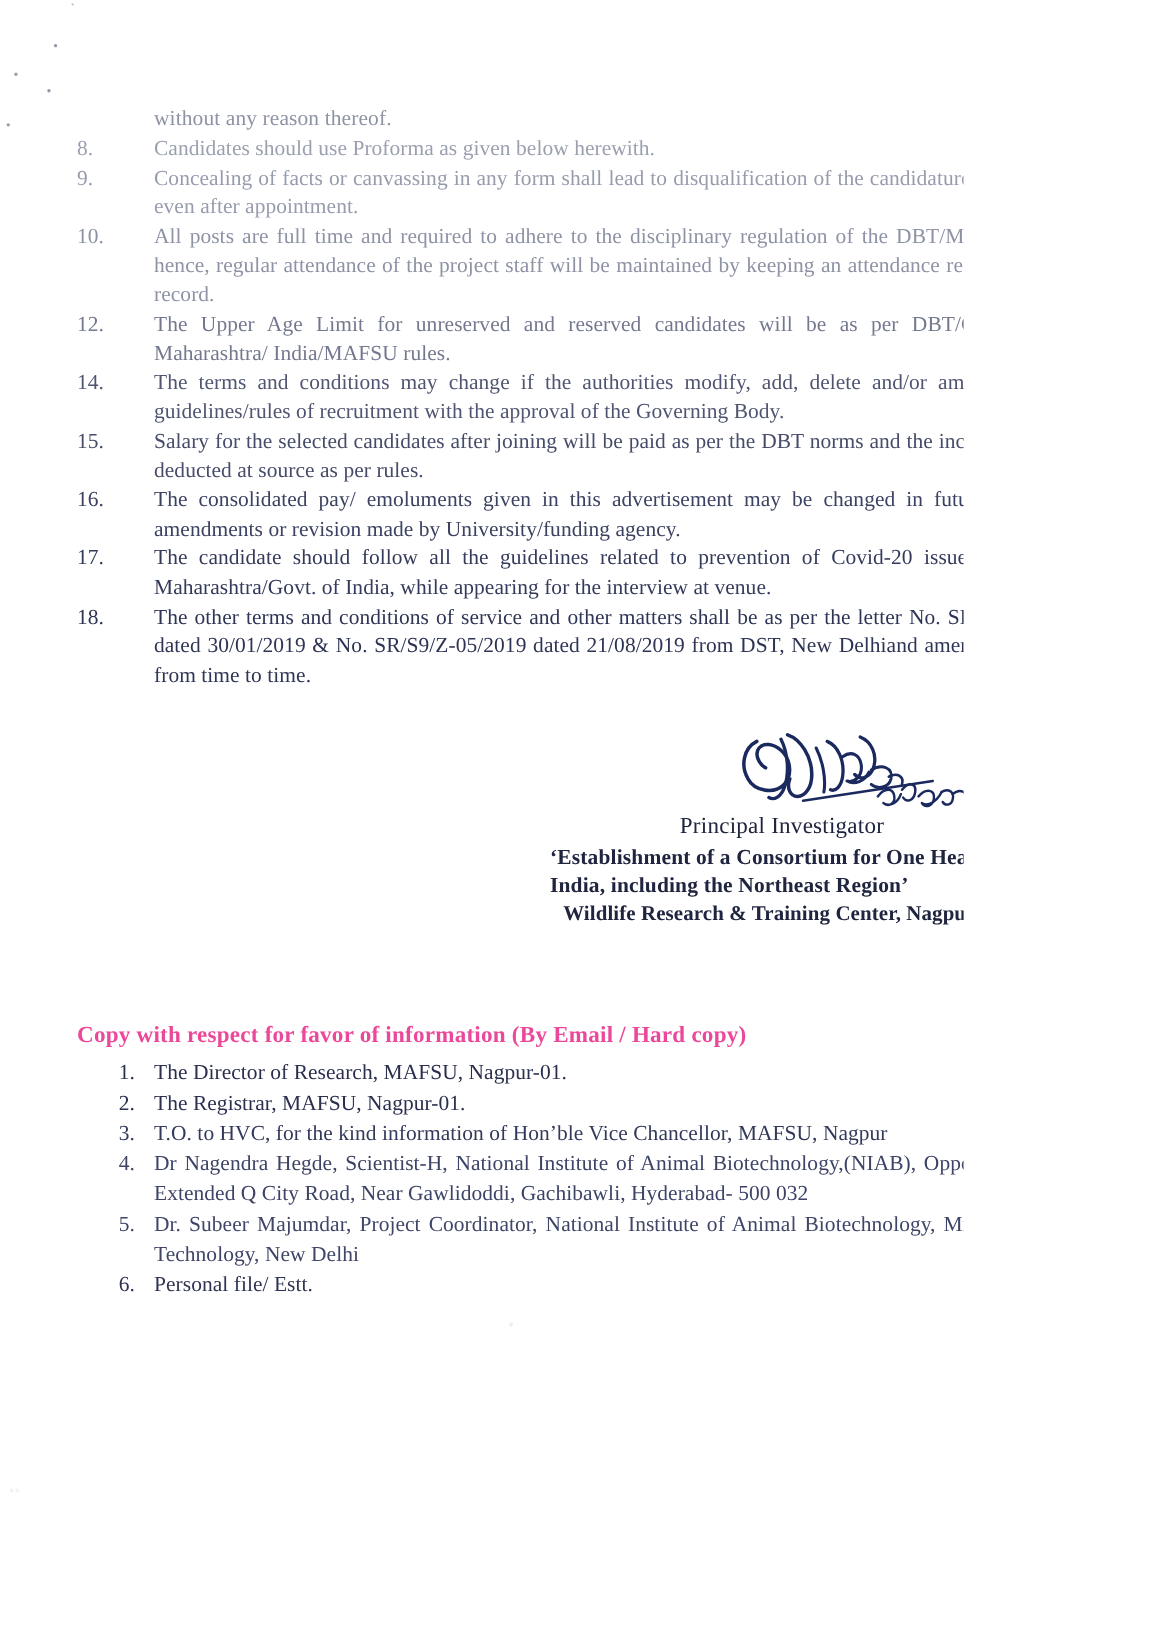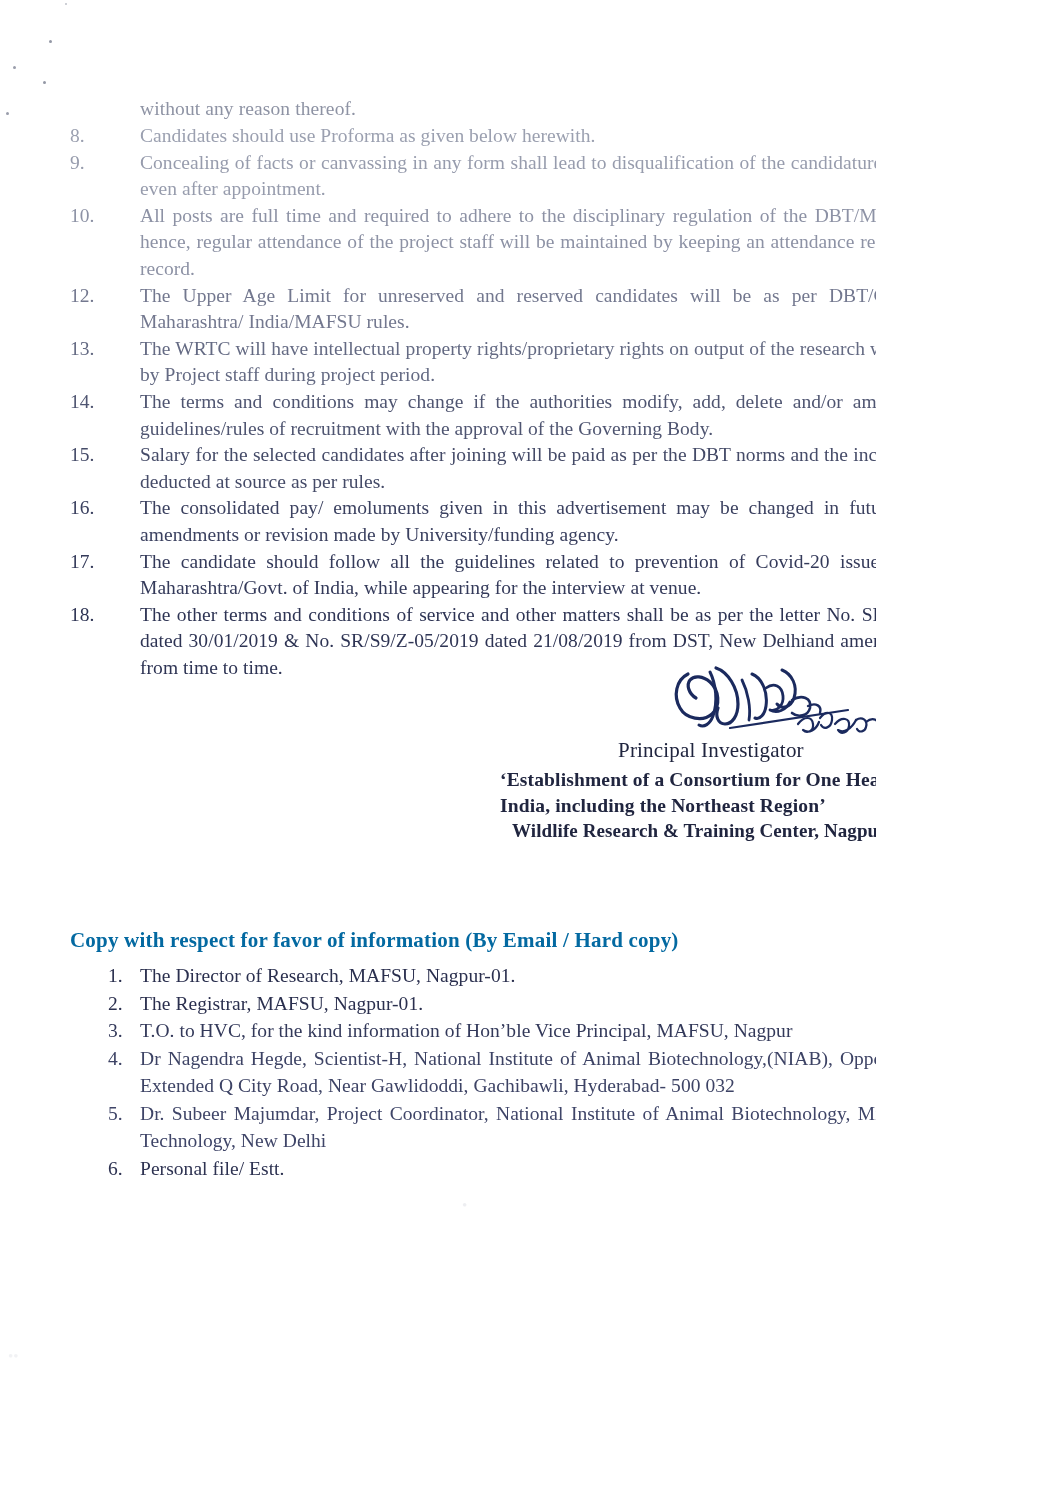--- a/index.html
+++ b/index.html
@@ -135,21 +135,21 @@
     letter-spacing: 0.1px;
   }
 
   
   .copy-heading {
     position: absolute;
     left: 70px;
     top: 911px;
     font-size: 21px;
     font-weight: bold;
-    color: #0369a1;
+    color: #ec4899;
     letter-spacing: 0.2px;
   }
 
   
   .dist-list {
     position: absolute;
     left: 108px;
     top: 962px;
     width: 932px;
   }
@@ -214,24 +214,20 @@
       <span class="num">10.</span>
       <p>All posts are full time and required to adhere to the disciplinary regulation of the DBT/MAFSU/ WRTC; hence, regular attendance of the project staff will be maintained by keeping an attendance register biometric record.</p>
     </div>
 
 
     <div class="clause c12">
       <span class="num">12.</span>
       <p>The Upper Age Limit for unreserved and reserved candidates will be as per DBT/Government of Maharashtra/ India/MAFSU rules.</p>
     </div>
 
-    <div class="clause c13">
-      <span class="num">13.</span>
-      <p>The WRTC will have intellectual property rights/proprietary rights on output of the research work carried out by Project staff during project period.</p>
-    </div>
 
     <div class="clause c14">
       <span class="num">14.</span>
       <p>The terms and conditions may change if the authorities modify, add, delete and/or amend/change the guidelines/rules of recruitment with the approval of the Governing Body.</p>
     </div>
 
     <div class="clause c15">
       <span class="num">15.</span>
       <p>Salary for the selected candidates after joining will be paid as per the DBT norms and  the income tax will be deducted at source as per rules.</p>
     </div>
@@ -297,21 +293,21 @@
       <p>The  Director of Research, MAFSU, Nagpur-01.</p>
     </div>
 
     <div class="dist-item d2 nojust">
       <span class="dnum">2.</span>
       <p>The Registrar, MAFSU, Nagpur-01.</p>
     </div>
 
     <div class="dist-item d3 nojust">
       <span class="dnum">3.</span>
-      <p>T.O. to HVC, for the kind information of Hon’ble Vice Principal, MAFSU, Nagpur</p>
+      <p>T.O. to HVC, for the kind information of Hon’ble Vice Chancellor, MAFSU, Nagpur</p>
     </div>
 
     <div class="dist-item d4">
       <span class="dnum">4.</span>
       <p>Dr Nagendra Hegde, Scientist-H, National Institute of Animal Biotechnology,(NIAB), Oppo. Journalist Colony, Extended Q City Road, Near Gawlidoddi, Gachibawli, Hyderabad- 500 032</p>
     </div>
 
     <div class="dist-item d5">
       <span class="dnum">5.</span>
       <p>Dr. Subeer Majumdar, Project Coordinator, National Institute of Animal Biotechnology, Ministry of Science &amp; Technology, New Delhi</p>

